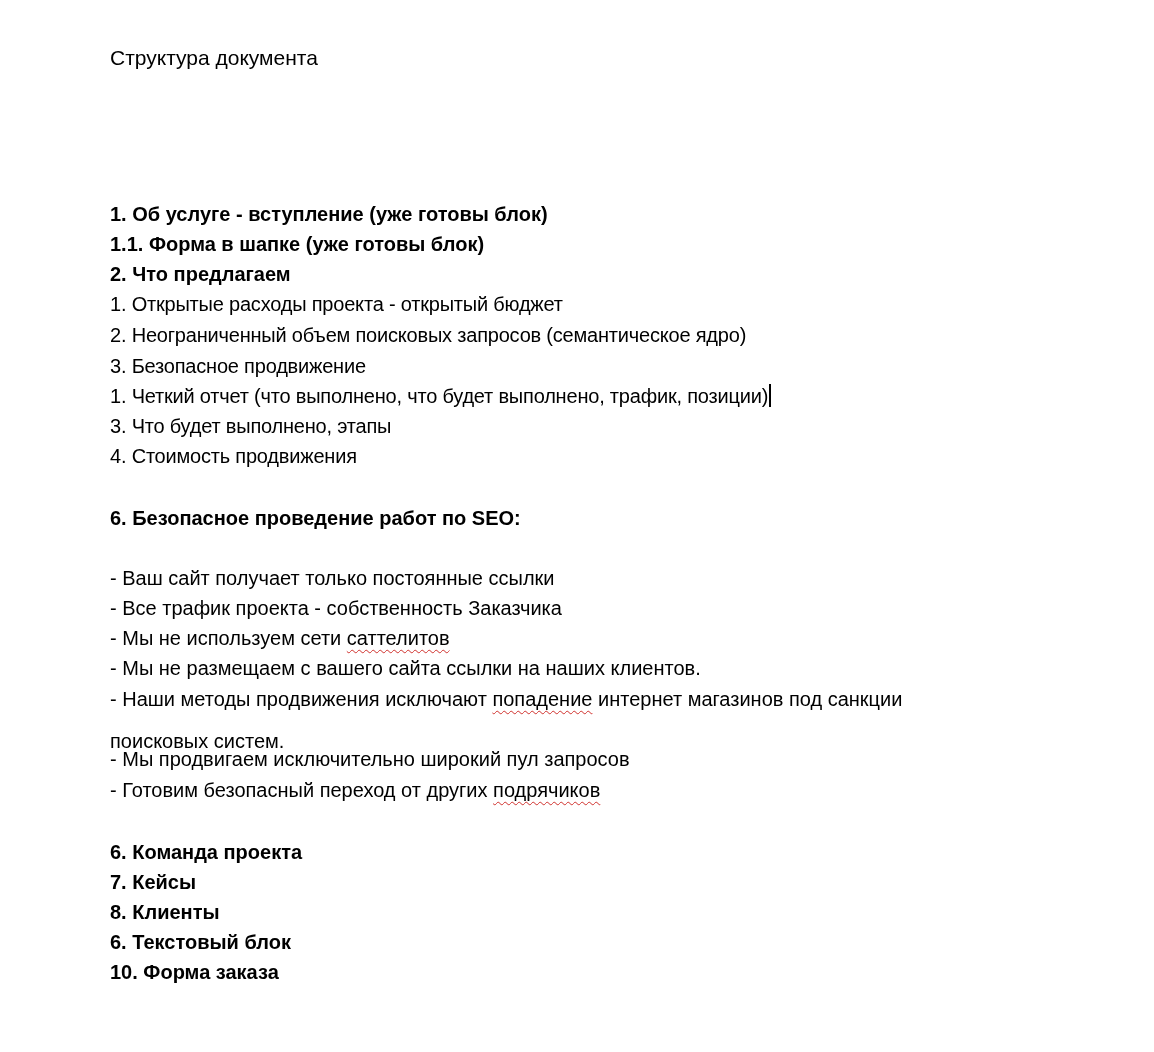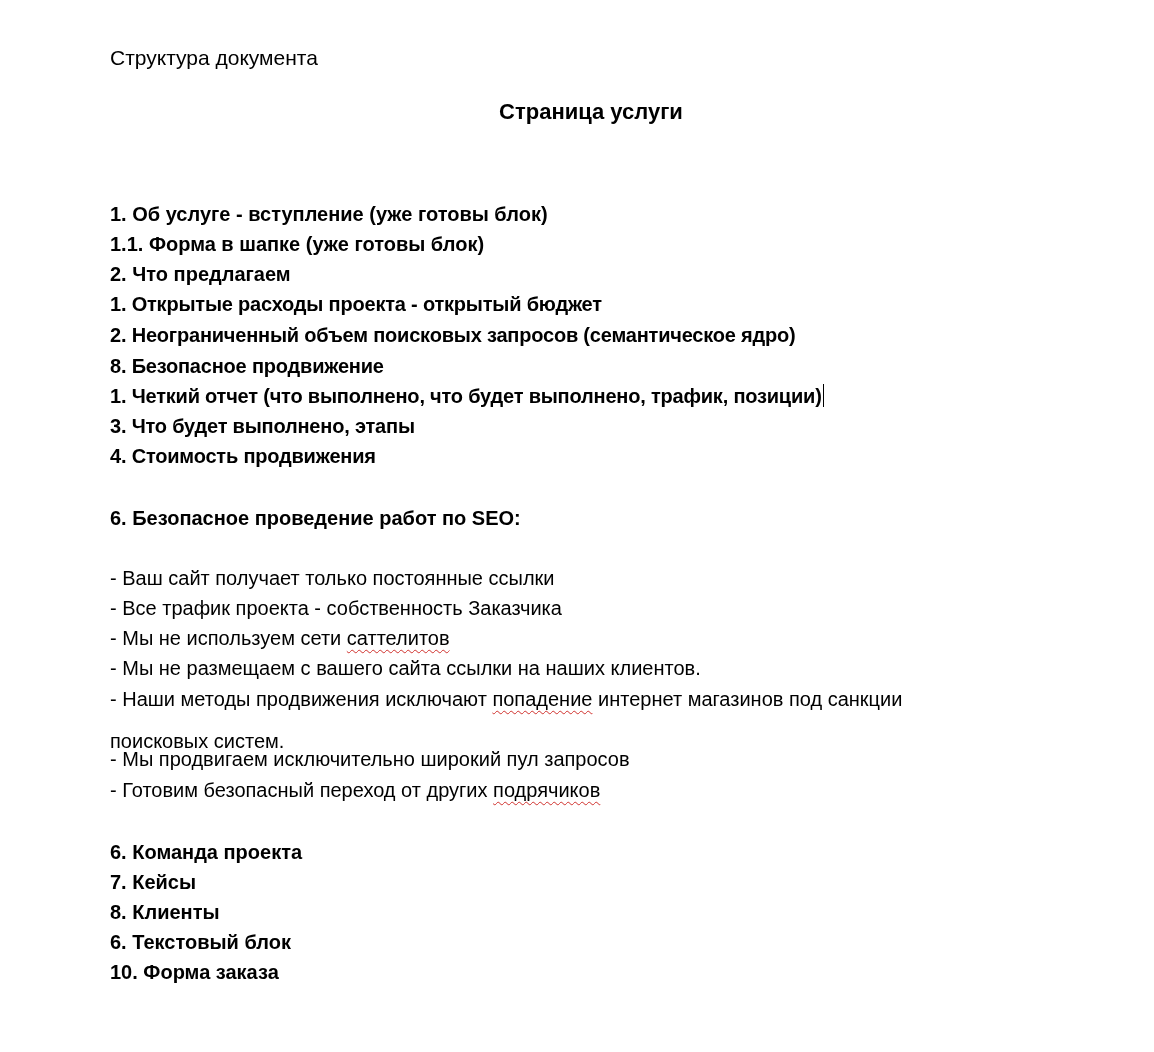--- a/index.html
+++ b/index.html
@@ -43,21 +43,21 @@
     .heading-line { display: block; white-space: nowrap; }
     .line {
       position: absolute;
       left: 0;
       font-size: 20px;
       line-height: 26px;
       white-space: nowrap;
     }
     .bold { font-weight: bold; }
     .cond-bold {
-      font-weight: bold;
+      font-weight: normal;
       letter-spacing: -0.2px;
     }
     .cursor {
       display: inline-block;
       width: 1.5px;
       height: 23px;
       background: #000;
       vertical-align: -4px;
       margin-left: 1px;
     }
@@ -68,29 +68,28 @@
     }
   </style>
 </head>
 <body>
 
 <div class="page">
 
   <div class="doc-title">Структура документа</div>
 
   <div class="heading-block">
-    <span class="heading-line">Страница услуги</span>
   </div>
 
   <div class="line bold" style="top:201px">1. Об услуге - вступление (уже готовы блок)</div>
   <div class="line bold" style="top:231px">1.1. Форма в шапке  (уже готовы блок)</div>
   <div class="line bold" style="top:261px">2. Что предлагаем</div>
   <div class="line cond-bold" style="top:291px">1. Открытые расходы проекта - открытый бюджет</div>
   <div class="line cond-bold" style="top:322px">2. Неограниченный объем поисковых запросов (семантическое ядро)</div>
-  <div class="line cond-bold" style="top:353px">8. Безопасное продвижение</div>
+  <div class="line cond-bold" style="top:353px">3. Безопасное продвижение</div>
   <div class="line cond-bold" style="top:383px">
     <span>1. Четкий отчет (что выполнено, что будет выполнено, трафик, позиции)</span><span class="cursor"></span>
   </div>
   <div class="line cond-bold" style="top:413px">3. Что будет выполнено, этапы</div>
   <div class="line cond-bold" style="top:443px">4. Стоимость продвижения</div>
 
   <div class="line bold" style="top:505px">6. Безопасное проведение работ по SEO:</div>
 
   <div class="line" style="top:565px">
     <span>- Ваш сайт получает только постоянные ссылки</span>

